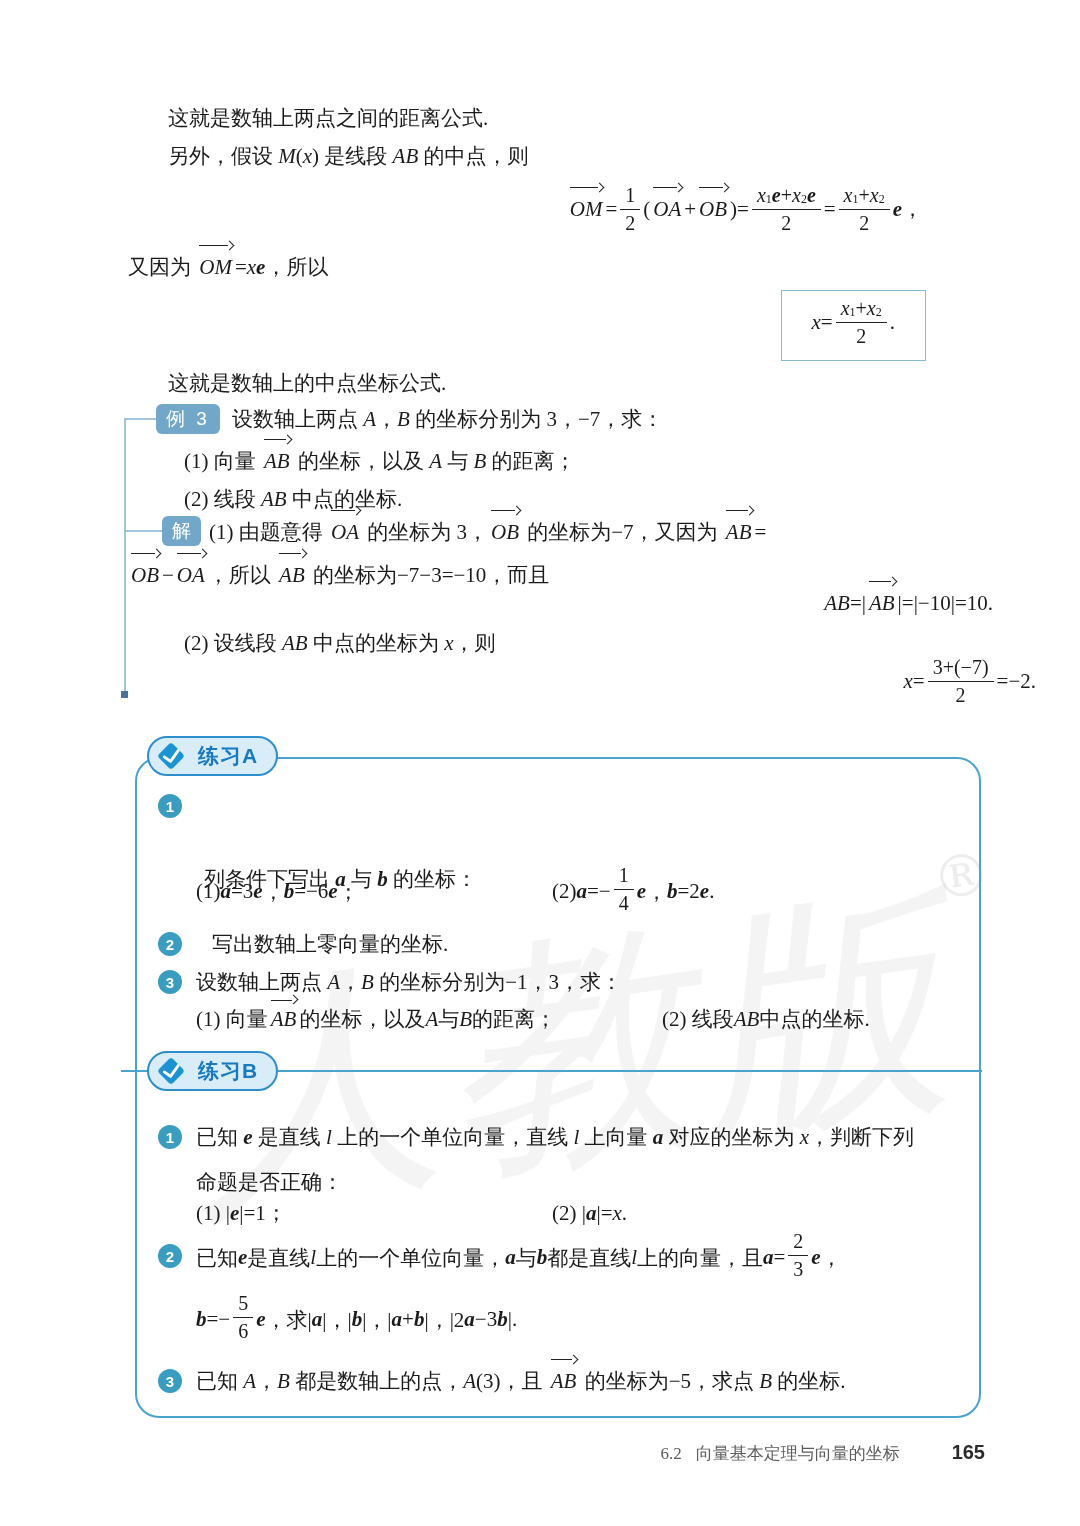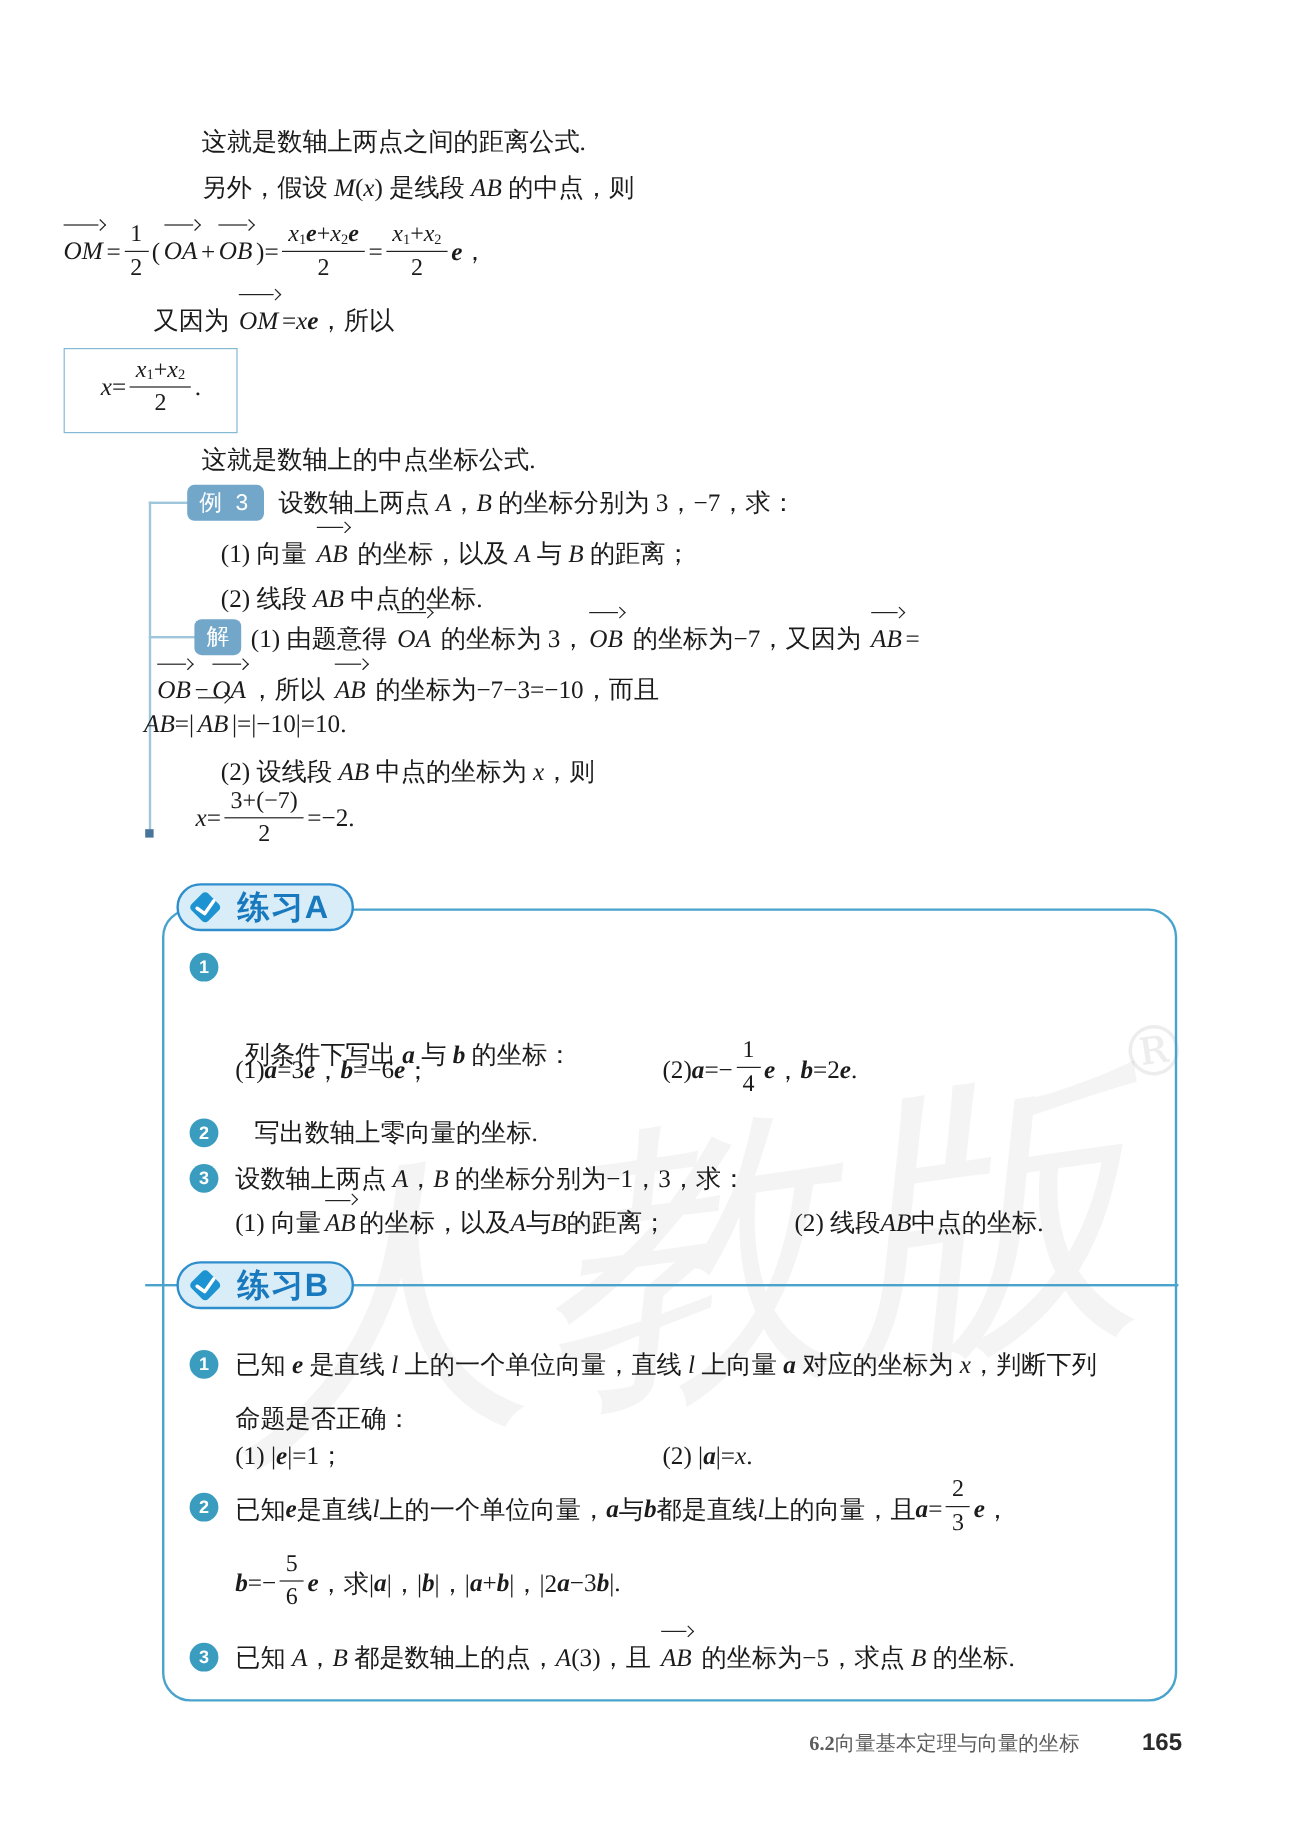--- a/index.html
+++ b/index.html
@@ -1,20 +1,20 @@
 <!DOCTYPE html>
 <html><head>
 <meta charset="utf-8">
 <style>
   *{box-sizing:border-box;margin:0;padding:0;}
   html,body{background:#ffffff;}
   .page{position:relative;width:1080px;height:1526px;background:#ffffff;overflow:hidden;
         font-family:"Liberation Serif","DejaVu Serif",serif;color:#1b1b1b;}
   .line{position:absolute;white-space:nowrap;font-size:21px;line-height:30px;color:#1b1b1b;}
-  .center{left:128px;width:857px;text-align:left;}
+  .center{left:144px;width:857px;text-align:right;}
   .cn{font-style:normal;}
   .it{font-style:italic;}
   .bv{font-style:italic;font-weight:700;}
   sub.sb{font-size:12px;}
   
   .vec{position:relative;font-style:italic;display:inline-block;margin:0 3px;}
   .vec::before{content:"";position:absolute;left:0;right:4px;top:-7px;border-top:1.6px solid #222;}
   .vec::after{content:"";position:absolute;right:-1px;top:-10.5px;width:6px;height:6px;
               border-top:1.6px solid #222;border-right:1.6px solid #222;transform:rotate(45deg);}
   
@@ -30,35 +30,35 @@
          font-size:19px;border-radius:6px;display:flex;align-items:center;justify-content:center;
          height:30px;padding:0 10px;letter-spacing:3px;}
   .br{position:absolute;background:#9fc6da;}
   .brdot{position:absolute;width:7px;height:7px;background:#49759b;}
   
   .ex-box{position:absolute;left:135px;top:757px;width:846px;height:661px;
           border:2px solid #4aa3cd;border-radius:24px;background:transparent;}
   .divider{position:absolute;left:121px;top:1070px;width:861px;height:2px;background:#4aa3cd;}
   .pill{position:absolute;height:40px;background:#d9edf8;border:2px solid #2e8ecd;border-radius:21px;
         display:flex;align-items:center;padding:0 18px 0 4px;gap:9px;}
-  .pill .ptitle{color:#1879bf;font-family:"Liberation Sans",sans-serif;font-size:27px;font-weight:bold;letter-spacing:1px;}
+  .pill .ptitle{color:#1879bf;font-family:"Liberation Sans",sans-serif;font-size:21px;font-weight:bold;letter-spacing:1px;}
   .picon{display:flex;align-items:center;}
   .qnum{position:absolute;width:24px;height:24px;border-radius:50%;background:#3a9dbf;color:#fff;
         font-family:"Liberation Sans",sans-serif;font-size:15px;font-weight:bold;
         display:flex;align-items:center;justify-content:center;}
   .row2{position:absolute;display:flex;align-items:center;white-space:nowrap;font-size:21px;color:#1b1b1b;}
   .col{display:flex;align-items:center;}
   
   .watermark{position:absolute;left:185px;top:880px;font-size:250px;font-style:italic;
              color:rgba(110,110,110,0.08);white-space:nowrap;transform:rotate(-8deg);
              letter-spacing:6px;font-family:"DejaVu Serif",serif;pointer-events:none;}
   .wreg{font-size:58px;vertical-align:top;position:relative;top:14px;color:rgba(110,110,110,0.12);}
   
   .footer{position:absolute;right:95px;top:1441px;font-size:17px;color:#5c5c5c;white-space:nowrap;}
-  .fsec{font-weight:bold;}
+  .fsec{margin-right:14px;}
   .fpage{font-family:"Liberation Sans",sans-serif;font-size:20px;color:#2b2b2b;margin-left:52px;font-weight:600;}
 </style>
 </head>
 <body>
 
 <div class="page">
 
   <div class="watermark">
     <span>人教版</span><span class="wreg">®</span>
   </div>

